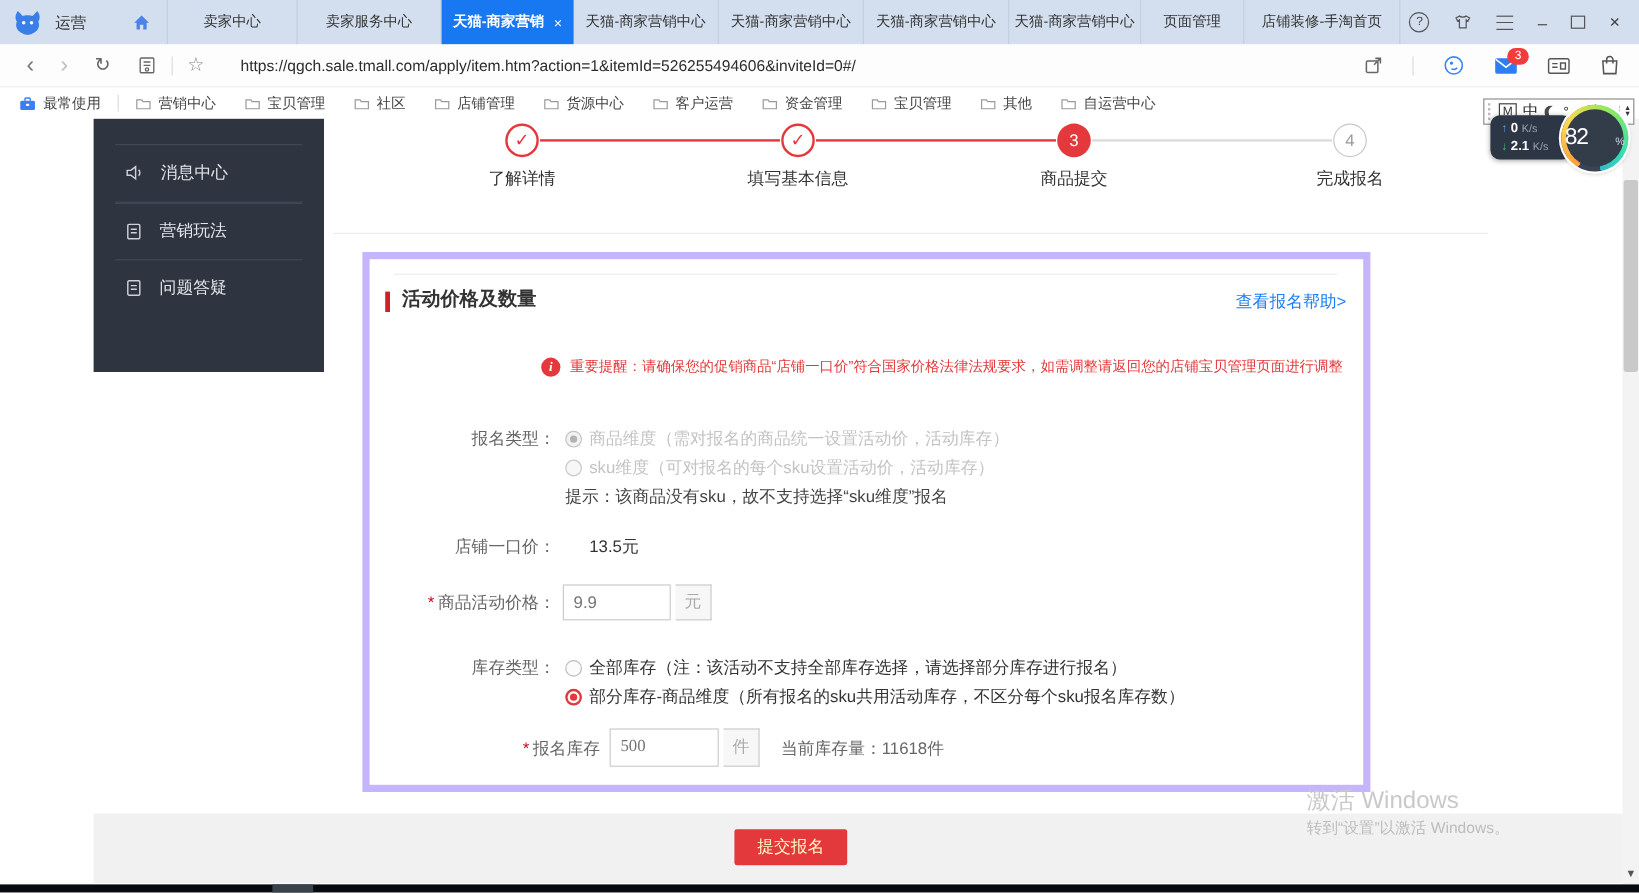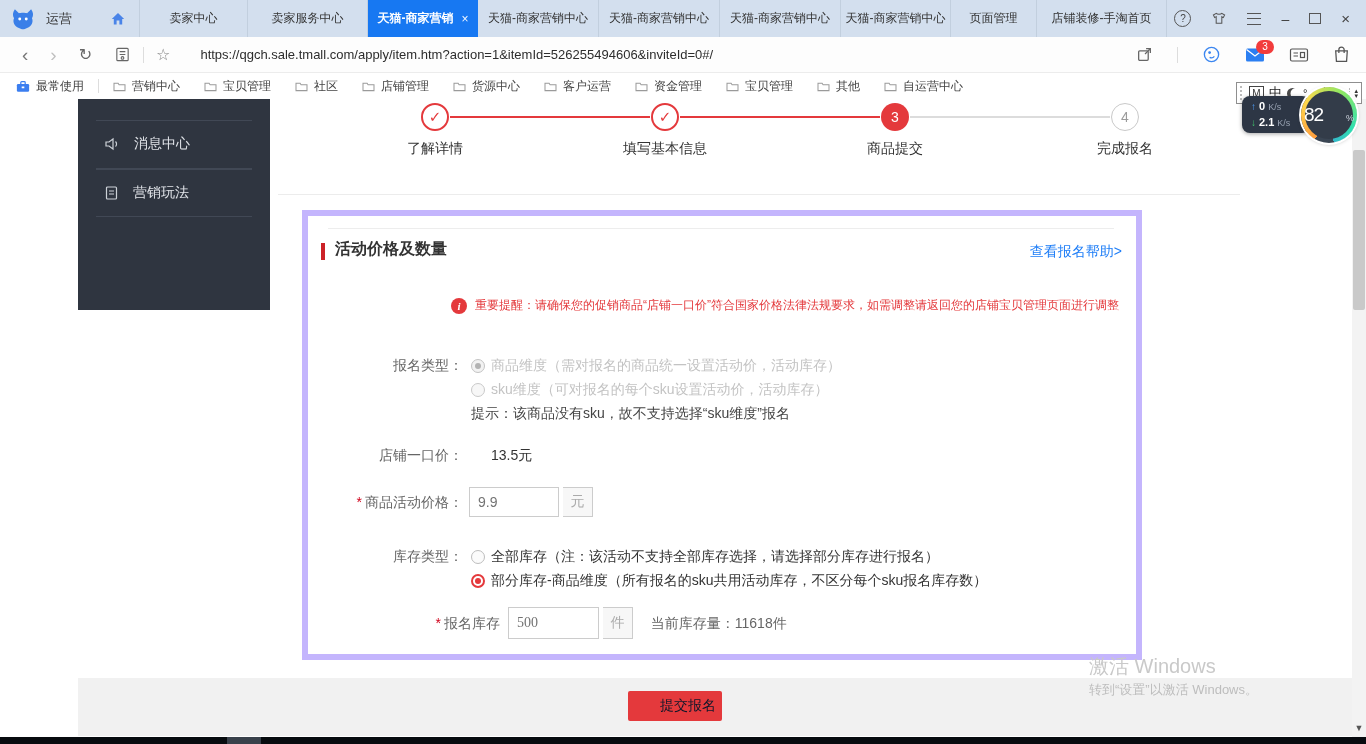--- a/index.html
+++ b/index.html
@@ -99,22 +99,22 @@
   .r-sel{border:2px solid #e4393c;background:#fff;}
   .r-sel::after{background:#e4393c;}
 
   .txt{box-sizing:border-box;border:1px solid #ccc;font-size:14px;color:#737373;padding:0 8px;
     font-family:inherit;outline:none;vertical-align:top;}
   .unit-box{display:inline-flex;align-items:center;justify-content:center;box-sizing:border-box;
     border:1px solid #ccc;border-left:none;background:#f7f7f7;color:#aaa;font-size:14px;vertical-align:top;}
 
   
   .footer{position:absolute;left:78px;top:579px;width:1288px;height:58px;background:#f1f1f1;}
-  .submit-btn{position:absolute;left:628px;top:592px;width:94px;height:30px;background:#e4393c;
-    color:#0f172a;font-size:14px;border:none;border-radius:2px;cursor:pointer;font-family:inherit;text-align:right;}
+  .submit-btn{position:absolute;left:612px;top:592px;width:94px;height:30px;background:#e4393c;
+    color:#fef9c3;font-size:14px;border:none;border-radius:2px;cursor:pointer;font-family:inherit;}
   .wm1{position:absolute;left:1089px;top:554px;font-size:20px;color:#c9c9c9;}
   .wm2{position:absolute;left:1089px;top:582px;font-size:13px;color:#bdbdbd;}
 
   
   .speed-pill{position:absolute;left:1242px;top:96px;width:68px;height:37px;background:#2d3645;
     border-radius:8px;box-shadow:0 1px 4px rgba(0,0,0,.35);display:flex;flex-direction:column;
     justify-content:center;padding-left:9px;box-sizing:border-box;z-index:5;}
   .sp-row{display:flex;align-items:baseline;gap:3px;line-height:15px;}
   .sp-arrow-up{color:#4ea0ff;font-size:10px;}
   .sp-arrow-dn{color:#3ec26b;font-size:10px;}
@@ -360,20 +360,29 @@
       <div class="side-item">
         <span>
           <svg class="icon-svg" width="15" height="16" viewBox="0 0 14 16" fill="none" stroke="#cdd2d8" stroke-width="1.2">
             <rect x="2" y="2" width="10" height="12" rx="1"></rect>
               <path d="M4.5 6 H9.5 M4.5 9 H9.5"></path>
           </svg>
         </span>
         <span>营销玩法</span>
       </div>
       <div class="side-sep"></div>
+      <div class="side-item">
+        <span>
+          <svg class="icon-svg" width="15" height="16" viewBox="0 0 14 16" fill="none" stroke="#cdd2d8" stroke-width="1.2">
+            <rect x="2" y="2" width="10" height="12" rx="1"></rect>
+              <path d="M4.5 6 H9.5 M4.5 9 H9.5"></path>
+          </svg>
+        </span>
+        <span>问题答疑</span>
+      </div>
     </div>
 
     <div class="conn conn-red" style="left:450px;"></div>
     <div class="conn conn-red" style="left:680px;"></div>
     <div class="conn conn-gray" style="left:910px;"></div>
     <div class="step-circle st-done" style="left:421px;">
         <span>✓</span>
       </div>
     <div class="step-circle st-done" style="left:651px;">
         <span>✓</span>

